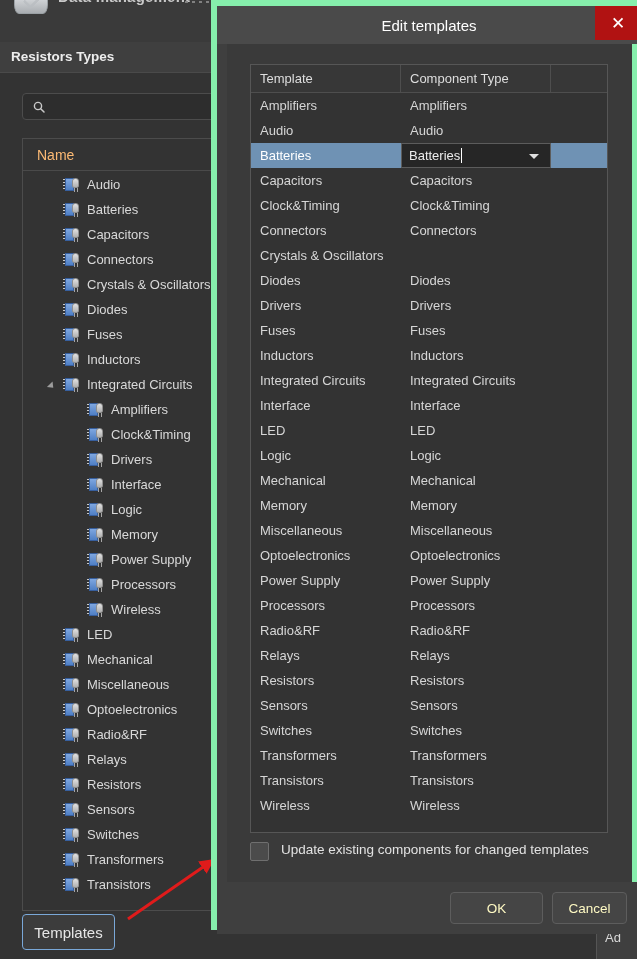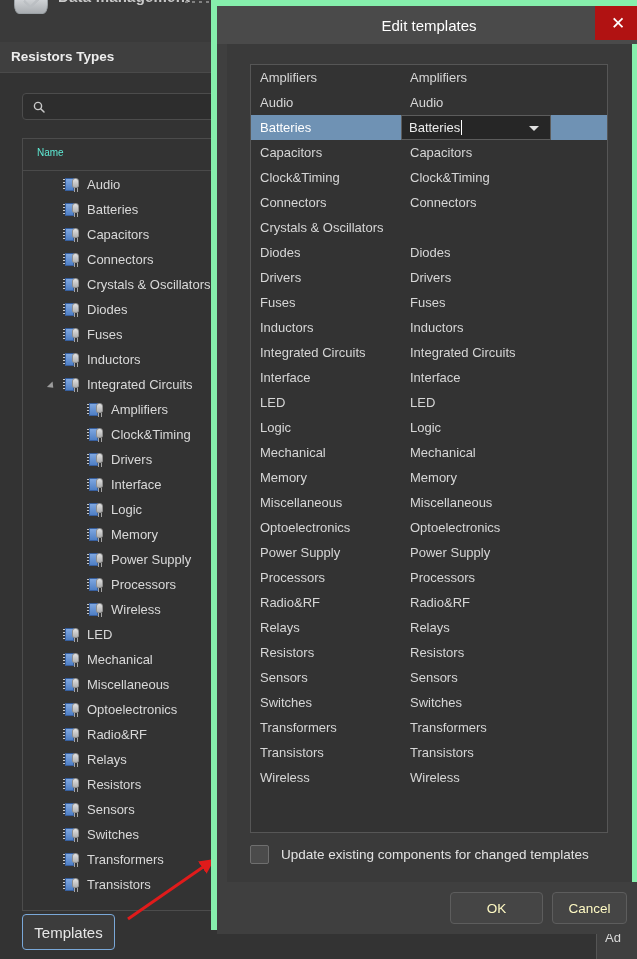--- a/index.html
+++ b/index.html
@@ -132,22 +132,22 @@
   #tree-header {
     position: absolute;
     left: 0; top: 0;
     width: 206px; height: 32px;
     border-bottom: 1px solid #4a4a4a;
     box-sizing: border-box;
   }
   #tree-header-label {
     position: absolute;
     left: 14px; top: 8px;
-    font-size: 10px;
-    color: #5eead4;
+    font-size: 14px;
+    color: #fdba74;
   }
   #tree-body {
     position: absolute;
     left: 0; top: 33px;
     width: 206px; height: 738px;
   }
   .tree-row {
     position: relative;
     height: 25px;
     display: flex;
@@ -391,21 +391,20 @@
     border-right: 5px solid transparent;
     border-top: 5px solid #e0e0e0;
   }
 
   
   #update-checkbox-row {
     position: absolute;
     left: 23px; top: 798px;
     height: 24px;
     display: flex;
-    align-items: center;
   }
   #update-checkbox {
     width: 19px; height: 19px;
     background: #4b4b4b;
     border: 1px solid #6f6f6f;
     border-radius: 2px;
     box-sizing: border-box;
     cursor: pointer;
     flex: none;
   }
@@ -811,20 +810,25 @@
   <div id="dialog-titlebar">
     <div id="dialog-title">Edit templates</div>
     <div id="dialog-close-button">
       <span class="x-glyph">✕</span>
     </div>
   </div>
 
   <div id="dialog-content">
 
     <div id="template-table">
+      <div id="table-header">
+        <div class="th col-template">Template</div>
+        <div class="th col-type">Component Type</div>
+        <div class="th col-spacer"></div>
+      </div>
       <div id="table-body">
           <div class="tr">
             <div class="td col-template">Amplifiers</div>
             <div class="td col-type">Amplifiers</div>
             <div class="td col-spacer"></div>
           </div>
           <div class="tr">
             <div class="td col-template">Audio</div>
             <div class="td col-type">Audio</div>
             <div class="td col-spacer"></div>

